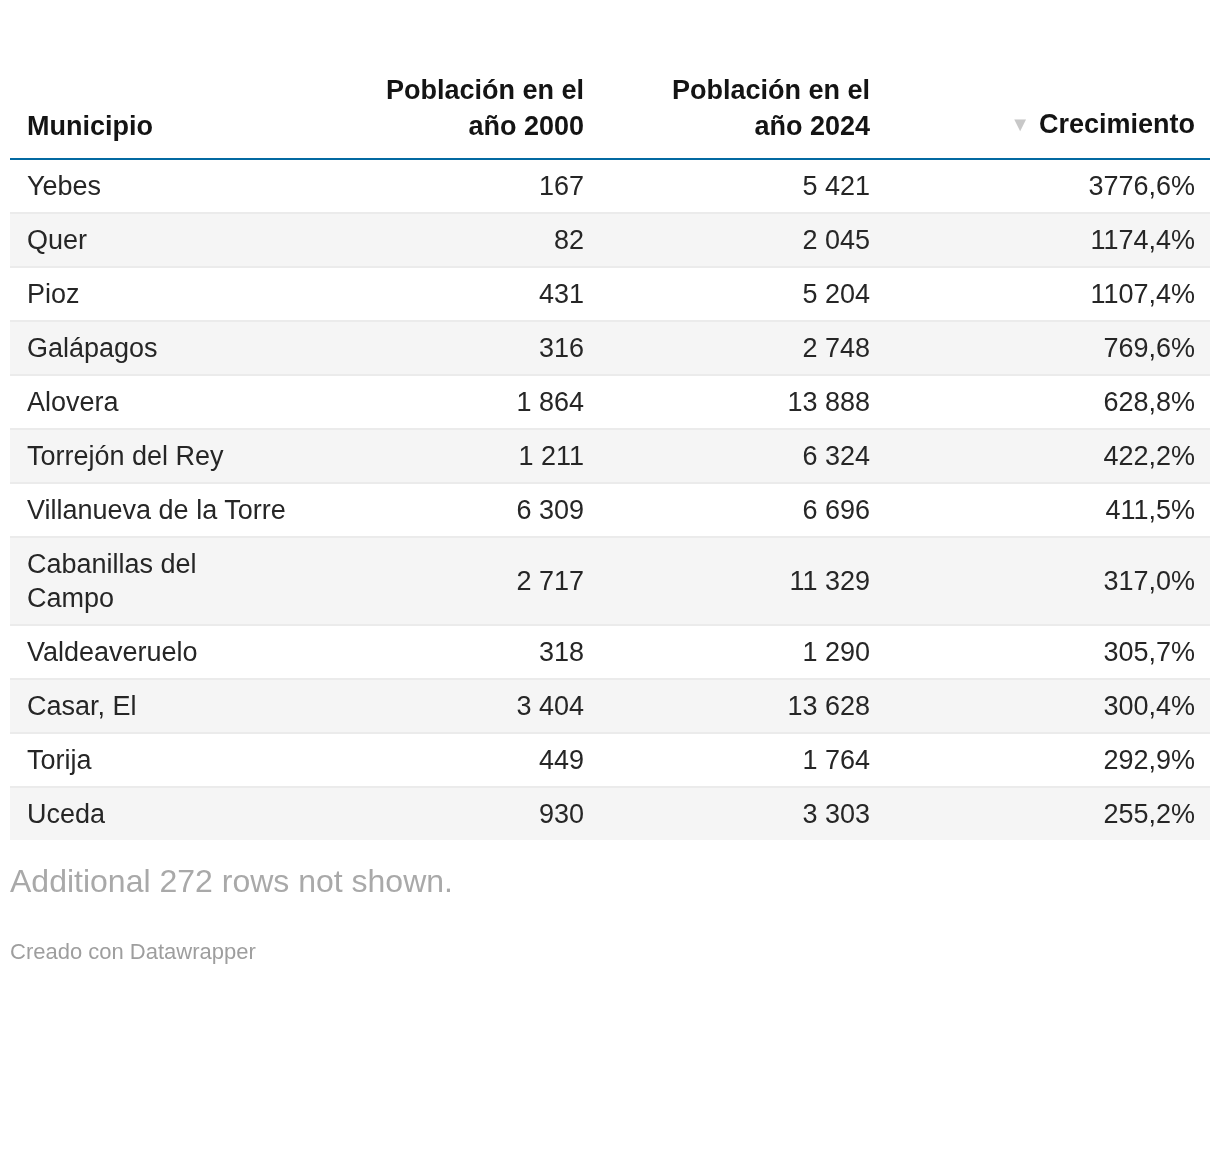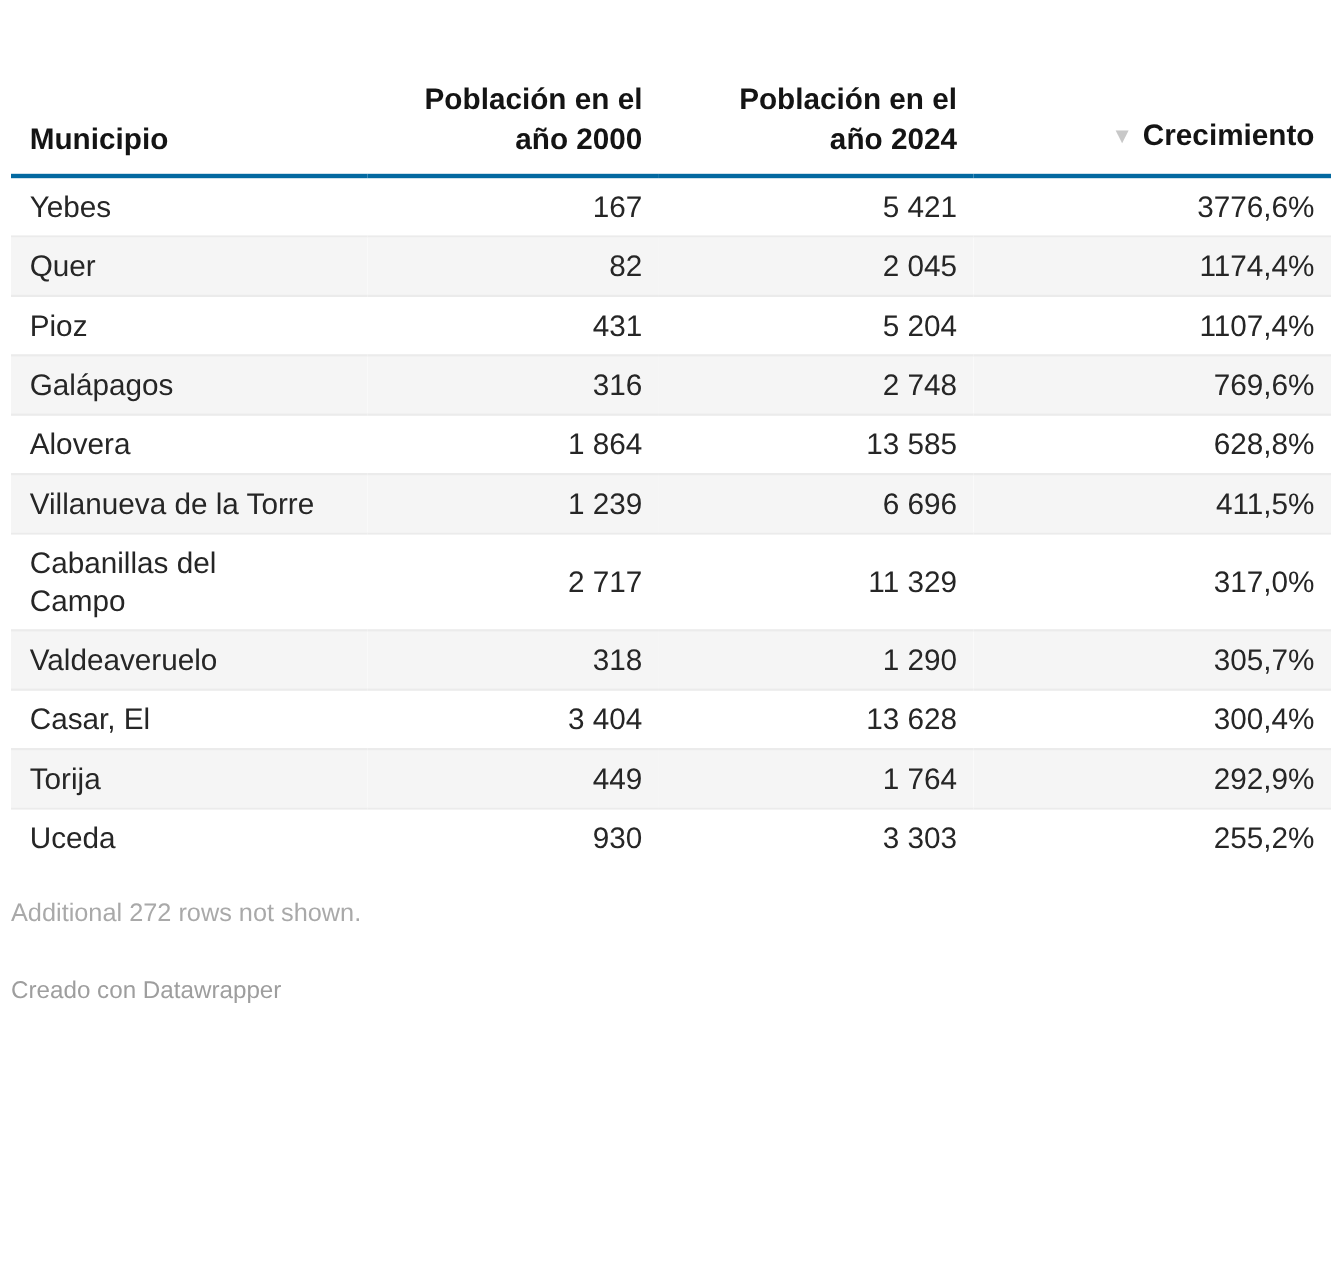--- a/index.html
+++ b/index.html
@@ -21,21 +21,21 @@
     font-size: 27px;
     color: #262626;
   }
   thead th {
     vertical-align: bottom;
     font-weight: 700;
     font-size: 27px;
     line-height: 36px;
     color: #141414;
     padding: 36px 15px 14px 17px;
-    border-bottom: 4px solid #0369a1;
+    border-bottom: 2px solid #0369a1;
     white-space: pre-line;
     text-align: right;
   }
   thead th.col-left { text-align: left; }
   .sort-arrow {
     color: #c8c8c8;
     font-size: 20px;
     margin-right: 9px;
     position: relative;
     top: -2px;
@@ -45,21 +45,21 @@
     line-height: 34px;
     text-align: right;
     white-space: pre-line;
     overflow: hidden;
   }
   tbody td.col-left { text-align: left; }
   tbody tr:nth-child(even) { background: #f5f5f5; }
   tbody tr + tr td { border-top: 2px solid #ebebeb; }
   .note {
     padding-top: 25px;
-    font-size: 23px;
+    font-size: 32px;
     line-height: 32px;
     color: #a9a9a9;
   }
   .attribution {
     padding-top: 42px;
     font-size: 22px;
     line-height: 26px;
     color: #9e9e9e;
   }
 </style>
@@ -111,26 +111,32 @@
         </tr>
         <tr>
           <td class="col-left">Galápagos</td>
           <td class="">316</td>
           <td class="">2 748</td>
           <td class="">769,6%</td>
         </tr>
         <tr>
           <td class="col-left">Alovera</td>
           <td class="">1 864</td>
-          <td class="">13 585</td>
+          <td class="">13 888</td>
           <td class="">628,8%</td>
         </tr>
         <tr>
+          <td class="col-left">Torrejón del Rey</td>
+          <td class="">1 211</td>
+          <td class="">6 324</td>
+          <td class="">422,2%</td>
+        </tr>
+        <tr>
           <td class="col-left">Villanueva de la Torre</td>
-          <td class="">1 239</td>
+          <td class="">6 309</td>
           <td class="">6 696</td>
           <td class="">411,5%</td>
         </tr>
         <tr>
           <td class="col-left">Cabanillas del
 Campo</td>
           <td class="">2 717</td>
           <td class="">11 329</td>
           <td class="">317,0%</td>
         </tr>

